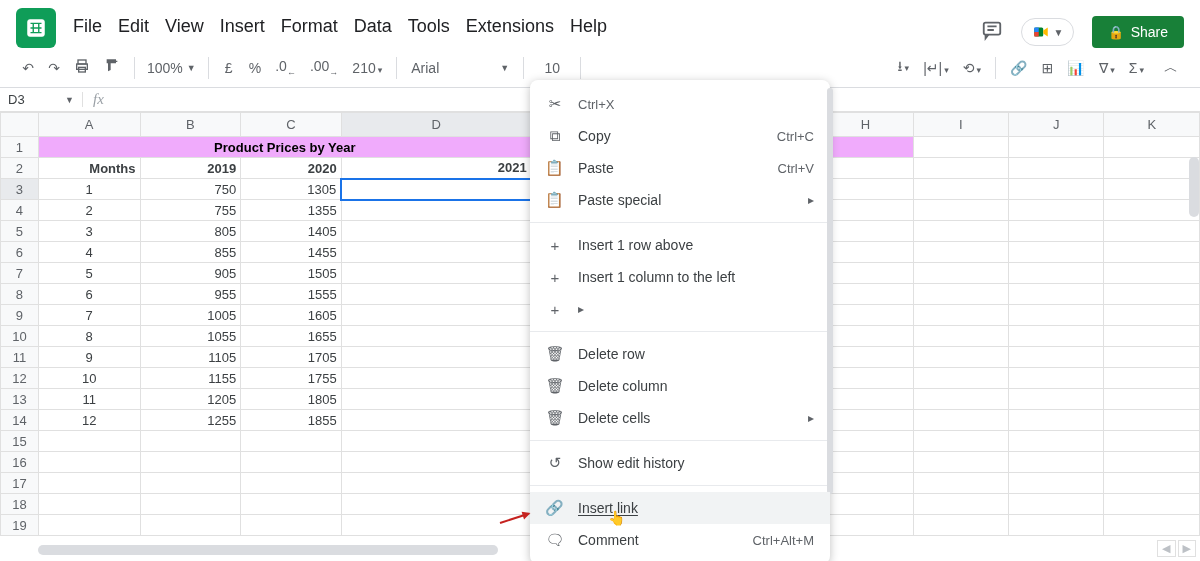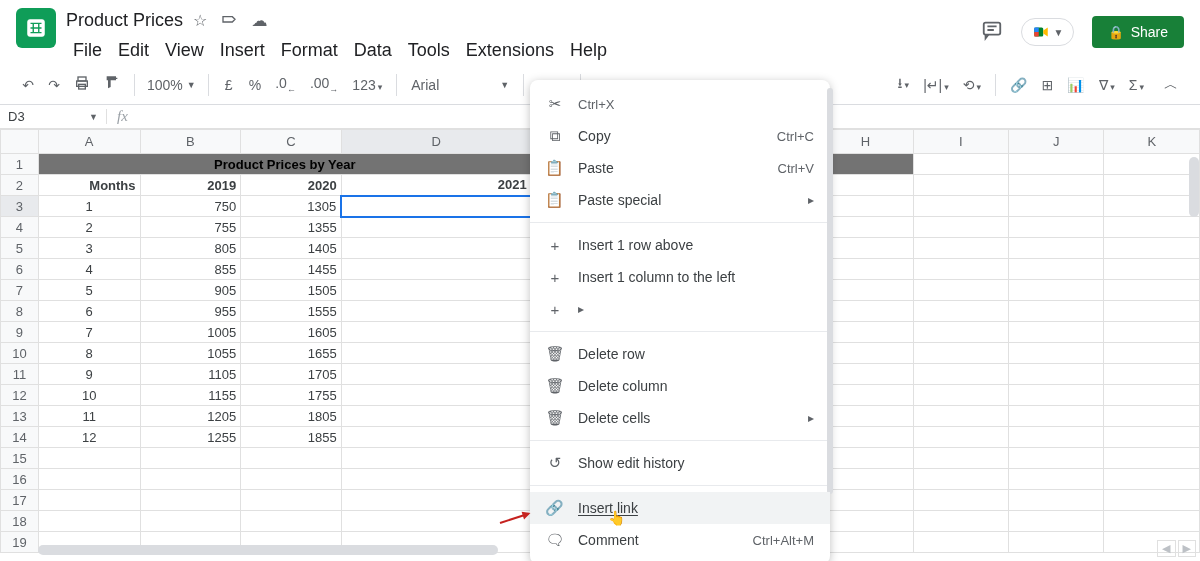--- a/index.html
+++ b/index.html
@@ -29,35 +29,35 @@
   .tb-sep { width: 1px; height: 22px; background: #dadce0; margin: 0 6px; }
   .tb-btn { padding: 4px 6px; min-width: 24px; text-align: center; cursor: pointer; border-radius: 3px; }
   .zoom-sel { padding: 2px 4px; display: flex; gap: 4px; align-items: center; }
   .font-sel { width: 110px; display: flex; justify-content: space-between; align-items: center; padding: 2px 6px; }
   .size-sel { width: 40px; text-align: center; }
   .chevup { margin-left: auto; }
   .small-dd::after { content: '▾'; font-size: 9px; margin-left: 2px; }
 
   
   .fxrow { display: flex; align-items: center; border-bottom: 1px solid #e0e0e0; height: 24px; font-size: 13px; }
-  .namebox { width: 107px; border-right: 1px solid #e0e0e0; padding: 0 8px; display: flex; align-items: center; justify-content: space-between; color: #3c4043; }
+  .namebox { width: 83px; border-right: 1px solid #e0e0e0; padding: 0 8px; display: flex; align-items: center; justify-content: space-between; color: #3c4043; }
   .fx { font-style: italic; font-family: serif; color: #9aa0a6; padding: 0 10px; font-size: 15px; }
   .fx-input { flex: 1; border: none; outline: none; font-size: 13px; height: 100%; }
 
   
   .grid-wrap { position: relative; }
   table.sheet { border-collapse: collapse; table-layout: fixed; }
   .sheet th, .sheet td { border: 1px solid #e0e0e0; font-size: 13px; color: #3c4043; }
   .sheet thead th { background: #f8f9fa; height: 24px; font-weight: normal; color: #5f6368; text-align: center; }
   .corner { width: 38px; background: #f8f9fa; }
   .colA { width: 102px; } .colB, .colC { width: 101px; } .colD { width: 191px; }
   .colNorm { width: 96px; }
   .sheet tbody th { background: #f8f9fa; font-weight: normal; color: #5f6368; width: 38px; text-align: center; height: 21px; }
   .sheet tbody td { padding: 0 4px; text-align: right; height: 21px; }
-  .row-title td { background: #737373; font-weight: bold; color: #000; }
+  .row-title td { background: #f0abfc; font-weight: bold; color: #000; }
   .row-title .merged { text-align: center; }
   .months-col { text-align: left; font-weight: bold; }
   .sel-col-header { background: #e8eaed !important; }
   .sel-row-header { background: #e8eaed !important; }
   .sel-cell { border: 2px solid #1a73e8 !important; background: #fff; position: relative; }
   .centered { text-align: center !important; }
 
   
   .ctx { position: absolute; left: 530px; top: 80px; width: 300px; background: #fff; border-radius: 8px; box-shadow: 0 2px 10px rgba(0,0,0,0.25); padding: 8px 0; z-index: 50; font-size: 14px; color: #3c4043; }
   .ctx-item { display: flex; align-items: center; height: 32px; padding: 0 16px; gap: 14px; cursor: pointer; position: relative; }
@@ -86,32 +86,20 @@
 
 <div class="titlebar">
   <div class="doc-icon">
     <svg viewBox="0 0 24 24" fill="#fff">
         <rect x="3" y="3" width="18" height="18" rx="2" fill="#fff"></rect>
         <rect x="3" y="3" width="18" height="18" rx="2" fill="none" stroke="#fff"></rect>
         <path d="M6 7h12M6 12h12M6 17h12M9 7v10M15 7v10" stroke="#0f9d58" stroke-width="1.5"></path>
       </svg>
   </div>
   <div class="title-block">
-    <div class="title-row">
-      <span class="doc-title">Product Prices</span>
-      <div class="title-icons">
-        <span>☆</span>
-        <span>
-            <svg width="16" height="16" viewBox="0 0 24 24" fill="none" stroke="#5f6368" stroke-width="2">
-              <path d="M3 7h14l4 4-4 4H3z"></path>
-            </svg>
-          </span>
-        <span>☁</span>
-      </div>
-    </div>
     <div class="menubar" id="menubar">
         <span>File</span>
         <span>Edit</span>
         <span>View</span>
         <span>Insert</span>
         <span>Format</span>
         <span>Data</span>
         <span>Tools</span>
         <span>Extensions</span>
         <span>Help</span>
@@ -152,21 +140,21 @@
   <span class="tb-sep"></span>
   <span class="tb-btn zoom-sel">
       <span>100%</span>
       <span style="font-size:9px">▼</span>
     </span>
   <span class="tb-sep"></span>
   <span class="tb-btn">£</span>
   <span class="tb-btn">%</span>
   <span class="tb-btn"><span>.0</span><sub style="font-size:9px">←</sub></span>
   <span class="tb-btn"><span>.00</span><sub style="font-size:9px">→</sub></span>
-  <span class="tb-btn small-dd">123</span>
+  <span class="tb-btn small-dd">210</span>
   <span class="tb-sep"></span>
   <span class="tb-btn font-sel">
       <span>Arial</span>
       <span style="font-size:9px">▼</span>
     </span>
   <span class="tb-sep"></span>
   <span class="tb-btn size-sel">10</span>
   <span class="tb-sep"></span>
 
   <div style="width:300px"></div>

